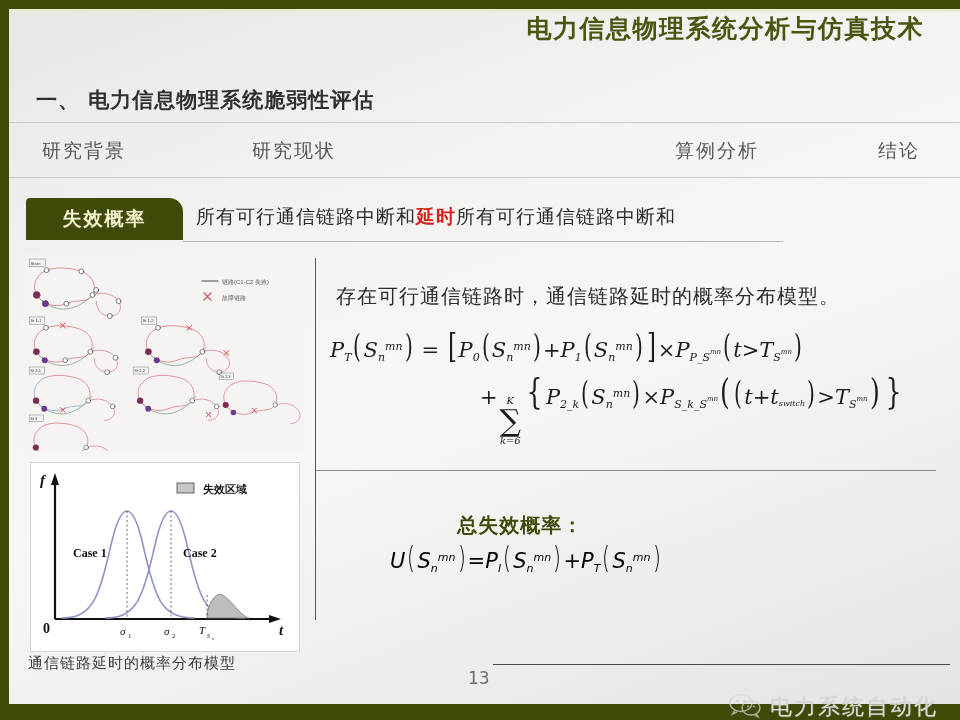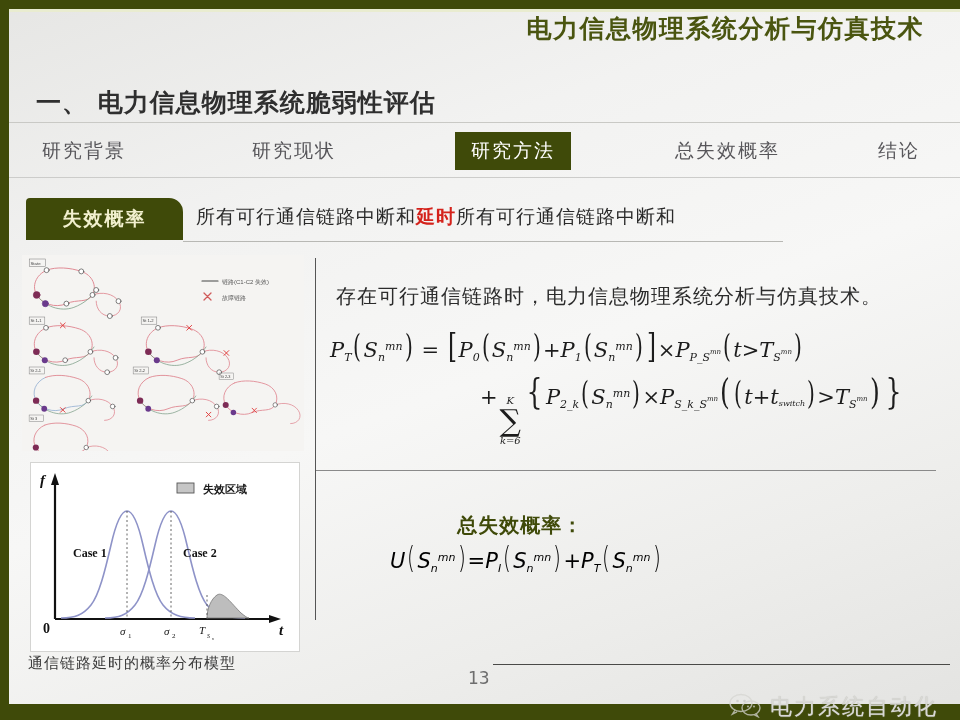--- a/index.html
+++ b/index.html
@@ -40,21 +40,21 @@
     font-size: 25px; font-weight: bold;
     color: #4a5510; letter-spacing: 1.5px;
     white-space: nowrap;
     margin-left: 15px;
   }
 
   
   .section-heading {
     position: absolute; left: 36px; top: 86px;
     font-family: "DejaVu Serif", "Liberation Serif", serif;
-    font-size: 25px; font-weight: bold;
+    font-size: 21px; font-weight: bold;
     color: #2f2f2f; letter-spacing: 1px;
     white-space: nowrap;
   }
   .heading-rule {
     position: absolute; left: 9px; top: 122px; width: 951px; height: 1px;
     background: #c9c9c5;
   }
 
   
   .nav {
@@ -224,22 +224,21 @@
   <div class="bar-left"></div>
   <div class="bar-bottom"></div>
 
   <div class="slide-title">电力信息物理系统分析与仿真技术</div>
   <div class="section-heading">一、 电力信息物理系统脆弱性评估</div>
   <div class="heading-rule"></div>
 
   <div class="nav">
     <div class="nav-item" style="left:27px;">研究背景</div>
     <div class="nav-item" style="left:237px;">研究现状</div>
-    <div class="nav-item active" style="left:446px;">研究方法</div>
-    <div class="nav-item" style="left:660px;">总失效概率</div>
+    <div class="nav-item" style="left:660px;">算例分析</div>
     <div class="nav-item" style="left:863px;">结论</div>
   </div>
   <div class="nav-rule"></div>
 
   <div class="banner">
     <span class="banner-label">失效概率</span>
   </div>
   <div class="banner-text"><span>所有可行通信链路中断和</span><span class="hl">延时</span><span>所有可行通信链路中断和</span></div>
   <div class="banner-rule"></div>
 
@@ -412,21 +411,21 @@
       <text x="152" y="94" font-size="12" font-weight="bold" fill="#111" font-family="serif">Case 2</text>
 
       <g>
         <rect x="146" y="20" width="17" height="10" fill="#c6c6c6" stroke="#555" stroke-width=".9"></rect>
         <text x="172" y="30" class="chart-legend-label" font-family="serif">失效区域</text>
       </g>
     </svg>
   </div>
   <div class="chart-caption">通信链路延时的概率分布模型</div>
 
-  <div class="lead-text">存在可行通信链路时，电力信息物理系统分析与仿真技术。</div>
+  <div class="lead-text">存在可行通信链路时，通信链路延时的概率分布模型。</div>
 
   <div class="formula-main">
     <div class="frow">
       <span class="math">
         <span>P</span><span class="sub">T</span><span class="big-par">(</span><span>S</span><span class="sub">n</span><span class="sup">mn</span><span class="big-par">)</span>
         <span class="up">=</span>
         <span class="big-brk">[</span><span>P</span><span class="sub">0</span><span class="big-par">(</span><span>S</span><span class="sub">n</span><span class="sup">mn</span><span class="big-par">)</span><span class="up">+</span><span>P</span><span class="sub">1</span><span class="big-par">(</span><span>S</span><span class="sub">n</span><span class="sup">mn</span><span class="big-par">)</span><span class="big-brk">]</span><span class="up">×</span><span>P</span><span class="sub">P_S</span><span class="supsup">mn</span><span class="big-par">(</span><span>t</span><span class="up">&gt;</span><span>T</span><span class="sub">S</span><span class="supsup">mn</span><span class="big-par">)</span>
       </span>
     </div>
     <div class="frow r2">

